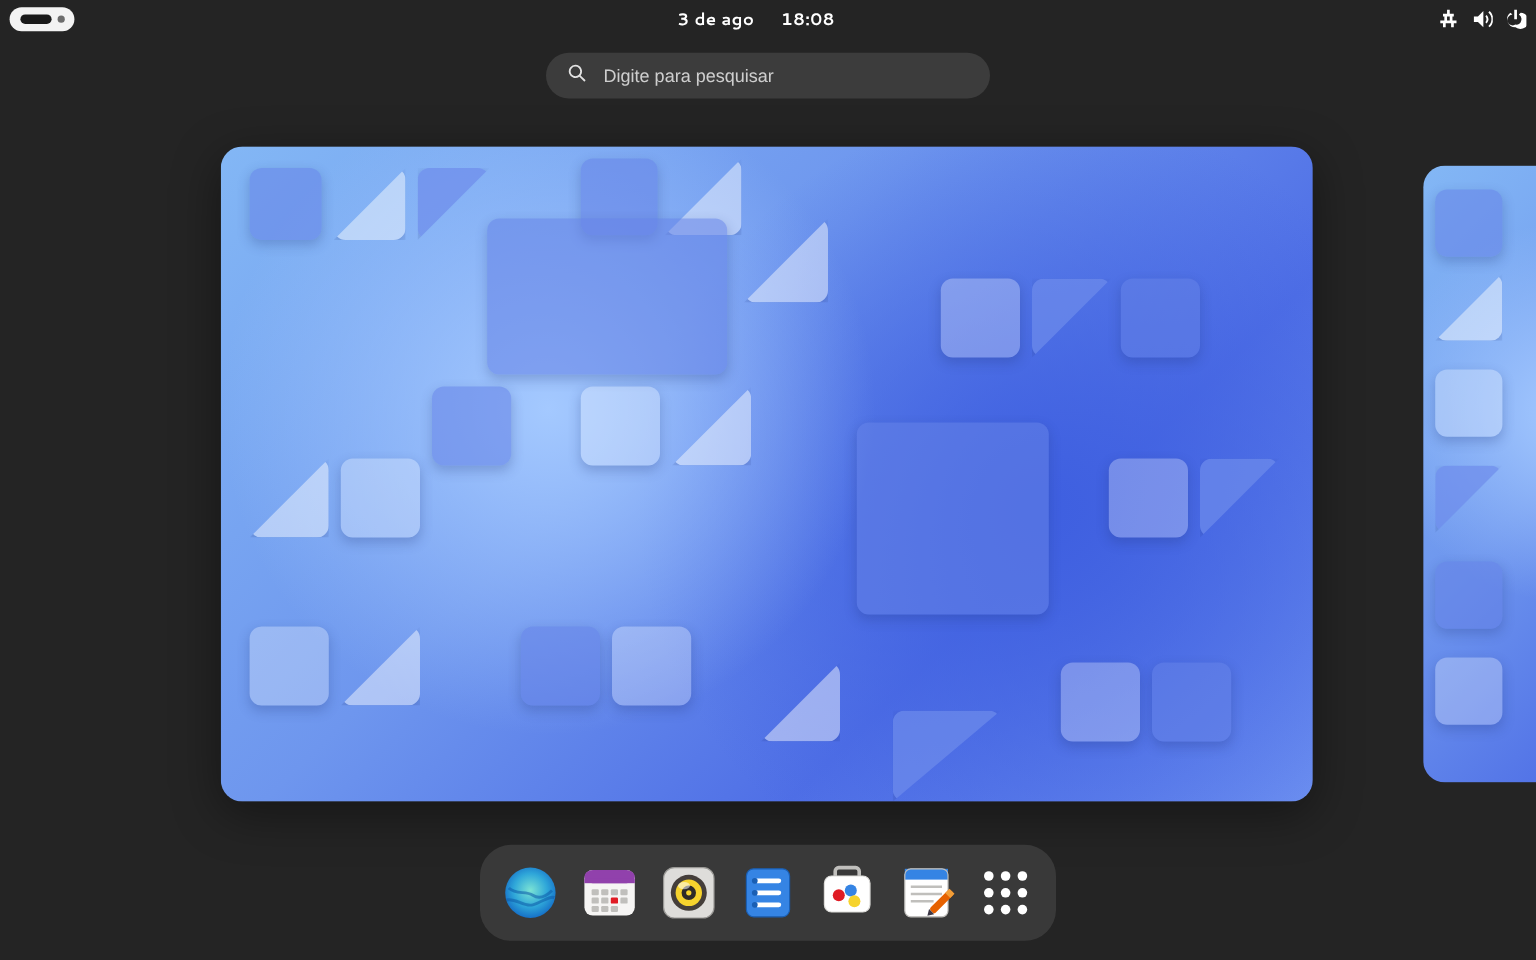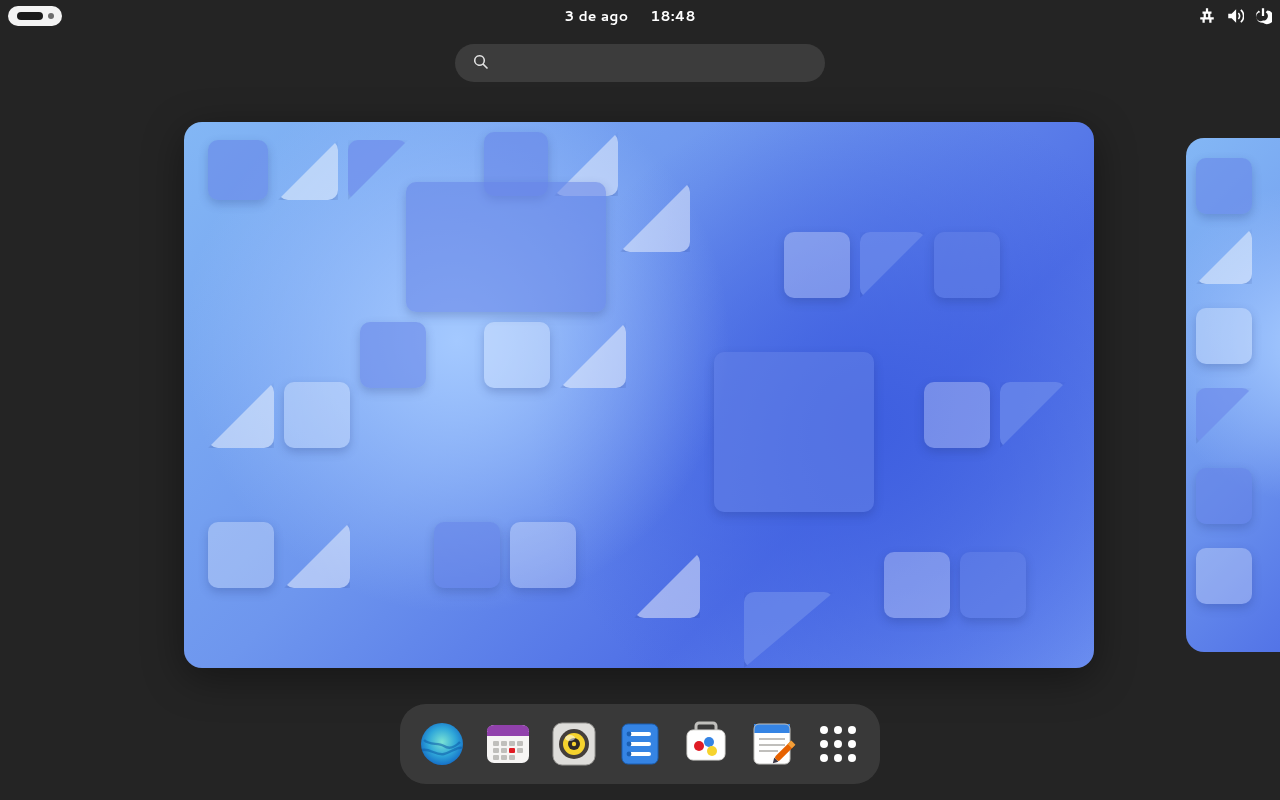--- a/index.html
+++ b/index.html
@@ -166,21 +166,21 @@
 <div class="topbar">
   <div class="topbar-left">
     <div class="activities-pill">
       <div class="pill-bar"></div>
       <div class="pill-dot"></div>
     </div>
   </div>
 
   <div class="datetime">
     <span>3 de ago</span>
-    <span>18:48</span>
+    <span>18:08</span>
   </div>
 
   <div class="topbar-right">
     <span class="tray-icon">
       <svg viewBox="0 0 16 16">
           <path d="M7 1h2v3h3v2h-1v3h3v2h-2v3h-2v-3H6v3H4v-3H2V9h3V6H4V4h3V1zm0 5v3h2V6H7z"></path>
         </svg>
     </span>
     <span class="tray-icon">
       <svg viewBox="0 0 16 16">
@@ -194,20 +194,21 @@
     </span>
   </div>
 </div>
 
 <div class="search-wrap">
   <span>
     <svg viewBox="0 0 16 16">
         <path d="M6.5 1a5.5 5.5 0 014.38 8.82l4.15 4.15-1.06 1.06-4.15-4.15A5.5 5.5 0 116.5 1zm0 1.5a4 4 0 100 8 4 4 0 000-8z"></path>
       </svg>
   </span>
+  <input class="search-input" type="text" placeholder="Digite para pesquisar" style="">
 </div>
 
 <div class="workspace-main">
   <div class="wallpaper">
 
     <div class="tile dark" style="left:24px;  top:18px;  width:60px; height:60px;"></div>
     <div class="tile tri" style="left:94px;  top:18px;  width:60px; height:60px;"></div>
     <div class="tile tri2" style="left:164px; top:18px;  width:60px; height:60px;"></div>
     <div class="tile dark" style="left:300px; top:10px;  width:64px; height:64px;"></div>
     <div class="tile tri" style="left:370px; top:10px;  width:64px; height:64px;"></div>

